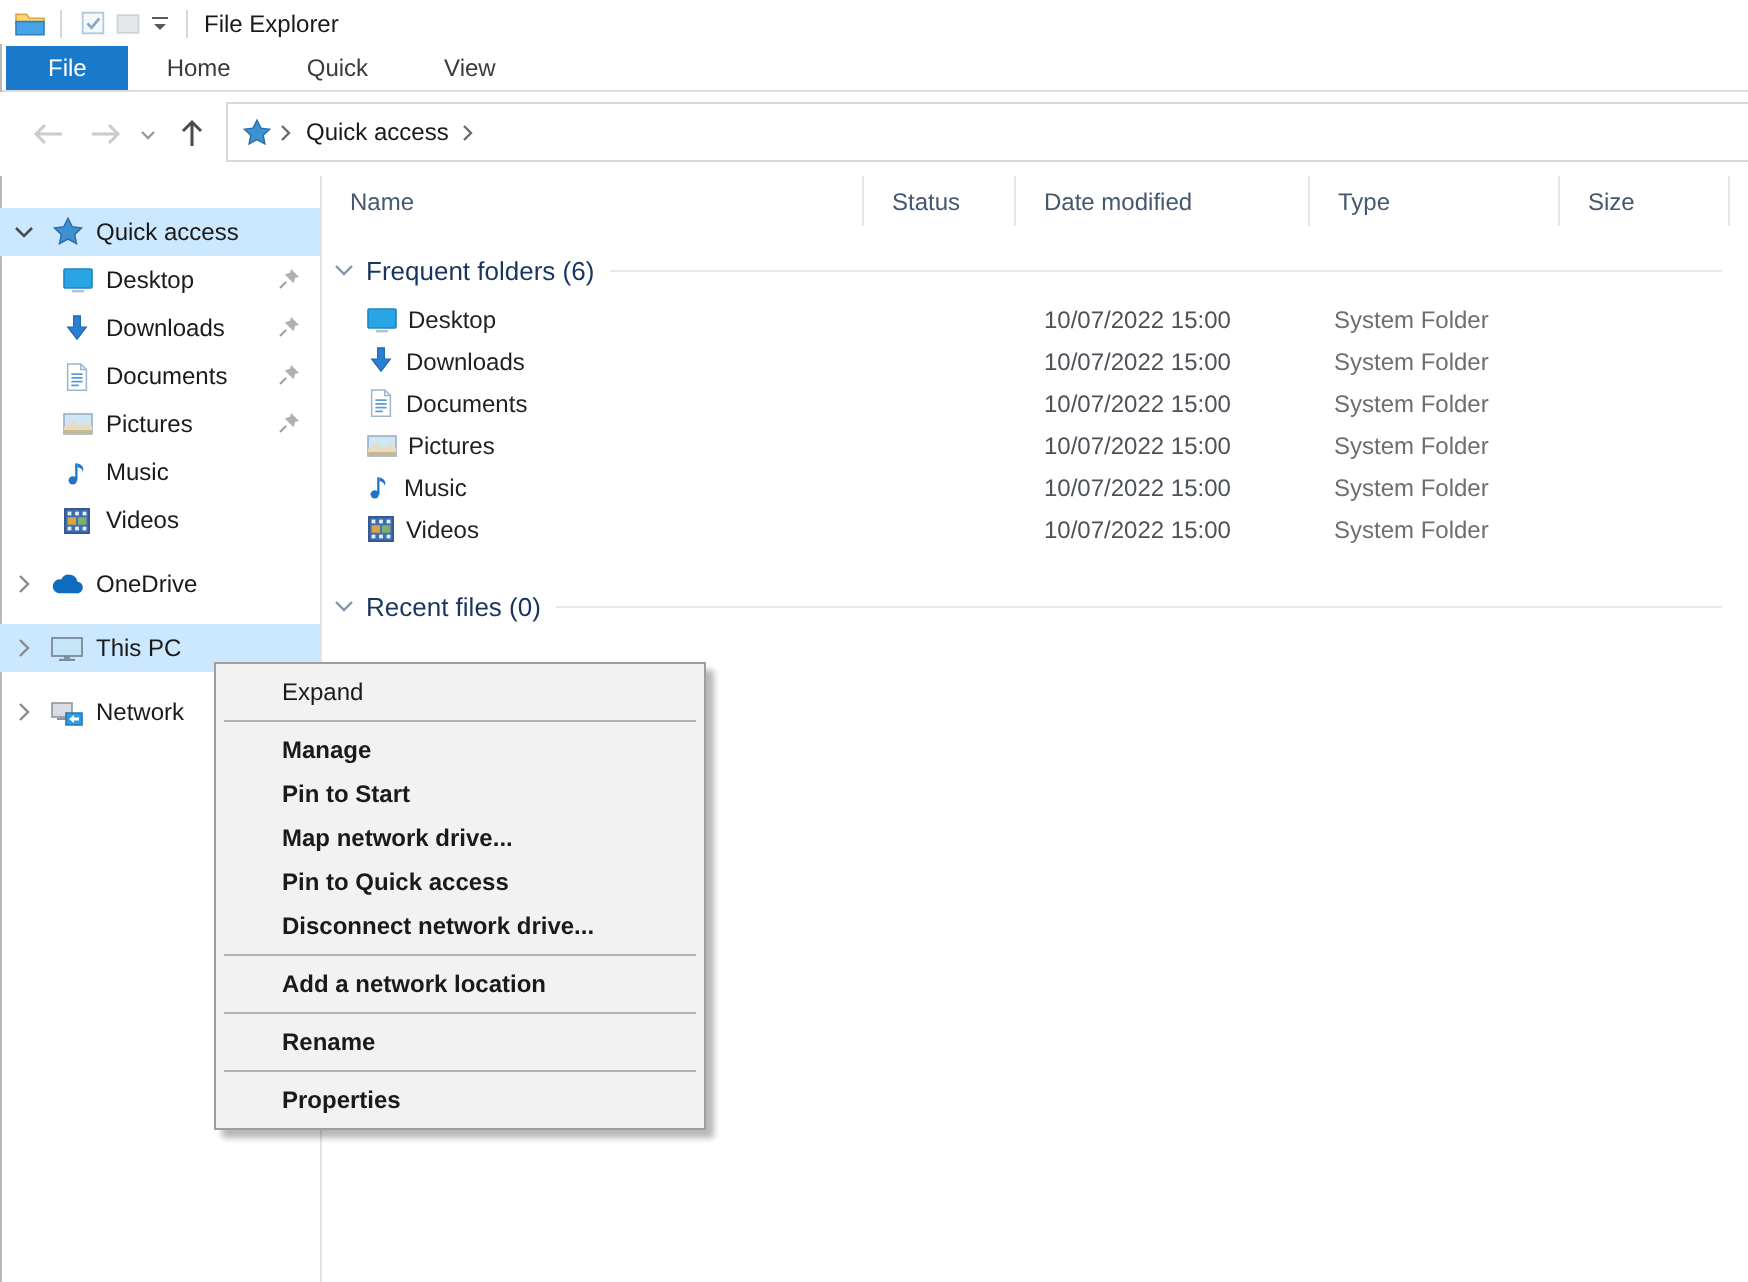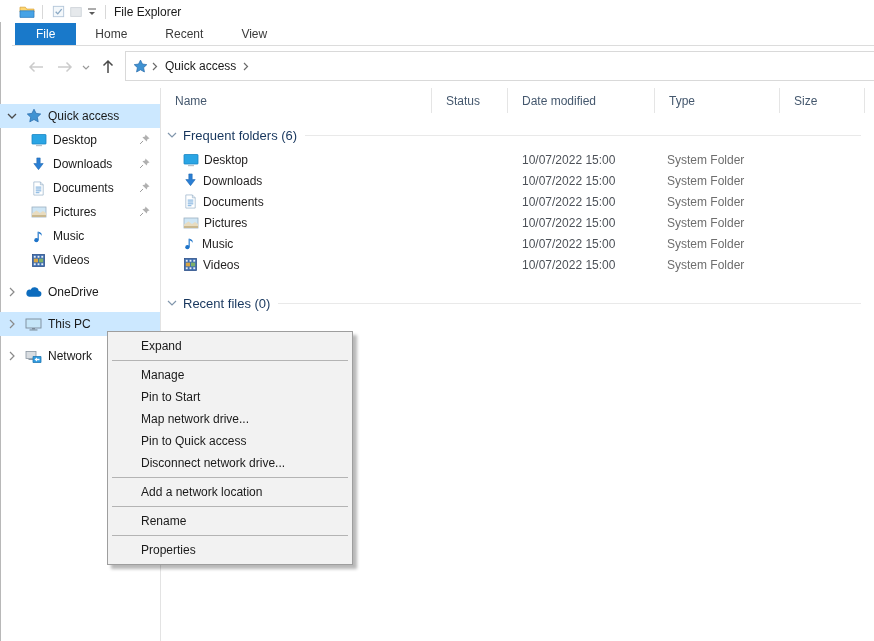--- a/index.html
+++ b/index.html
@@ -1,18 +1,18 @@
 <!DOCTYPE html>
 <html><head>
 <meta charset="utf-8">
 <style>
   * { margin:0; padding:0; box-sizing:border-box; }
   html,body { width:874px; height:641px; background:#fff; overflow:hidden;
     font-family:"Liberation Sans","DejaVu Sans",sans-serif; font-size:12px; color:#1a1a1a; }
-  .app { position:relative; width:874px; height:641px; background:#fff;padding-left:12px; }
+  .app { position:relative; width:874px; height:641px; background:#fff; }
   .win-left-border { position:absolute; left:0; top:22px; bottom:0; width:1px; background:#b8b8b8; }
 
   
   .titlebar { height:23px; display:flex; align-items:center; padding-left:6px; background:#fff; }
   .titlebar .sep { width:1px; height:14px; background:#d8d8d8; margin:0 6px; }
   .qat-btn { width:18px; height:18px; display:flex; align-items:center; justify-content:center; }
   .qat-drop { width:14px; height:18px; display:flex; align-items:center; justify-content:center; }
   .title-text { margin-left:2px; color:#1a1a1a; }
 
   
@@ -66,21 +66,21 @@
   .frow .fname { width:272px; padding-left:23px; }
   .frow .fname .lbl { margin-left:5px; color:#211f1f; }
   .frow .fstatus { width:76px; }
   .frow .fdate { width:147px; padding-left:14px; color:#4c5158; }
   .frow .ftype { width:125px; padding-left:12px; color:#6e6e6e; }
   .recent-space { height:6px; }
 
   
   .ctxmenu { position:absolute; left:107px; top:331px; width:246px; background:#f2f2f2;
     border:1px solid #9e9e9e; box-shadow:4px 4px 3px rgba(0,0,0,0.28); padding:3px 2px; z-index:10; }
-  .mi { height:22px; line-height:22px; padding-left:31px; color:#1a1a1a; white-space:nowrap; }
+  .mi { height:22px; line-height:22px; padding-left:31px; color:#1a1a1a; white-space:nowrap;font-weight:bold; }
   .mi.default { font-weight:normal; }
   .msep { height:1px; background:#b4b4b4; margin:3px 2px; }
 
   svg { display:block; }
 </style>
 </head>
 <body>
 
 <div class="app">
   <div class="win-left-border"></div>
@@ -110,21 +110,21 @@
           <path d="M2 4l3 3 3-3z" fill="#5a5a5a"></path>
         </svg>
     </span>
     <span class="sep"></span>
     <span class="title-text">File Explorer</span>
   </div>
 
   <div class="tabrow">
     <div class="tab file">File</div>
     <div class="tab">Home</div>
-    <div class="tab">Recent</div>
+    <div class="tab">Quick</div>
     <div class="tab">View</div>
   </div>
 
   <div class="navbar">
     <span class="nav-btn back">
       <svg width="17" height="14" viewBox="0 0 17 14" fill="none" stroke="#cbcbcb" stroke-width="1.5">
           <path d="M15 7H2M6.5 2.5L2 7l4.5 4.5"></path>
         </svg>
     </span>
     <span class="nav-btn">

